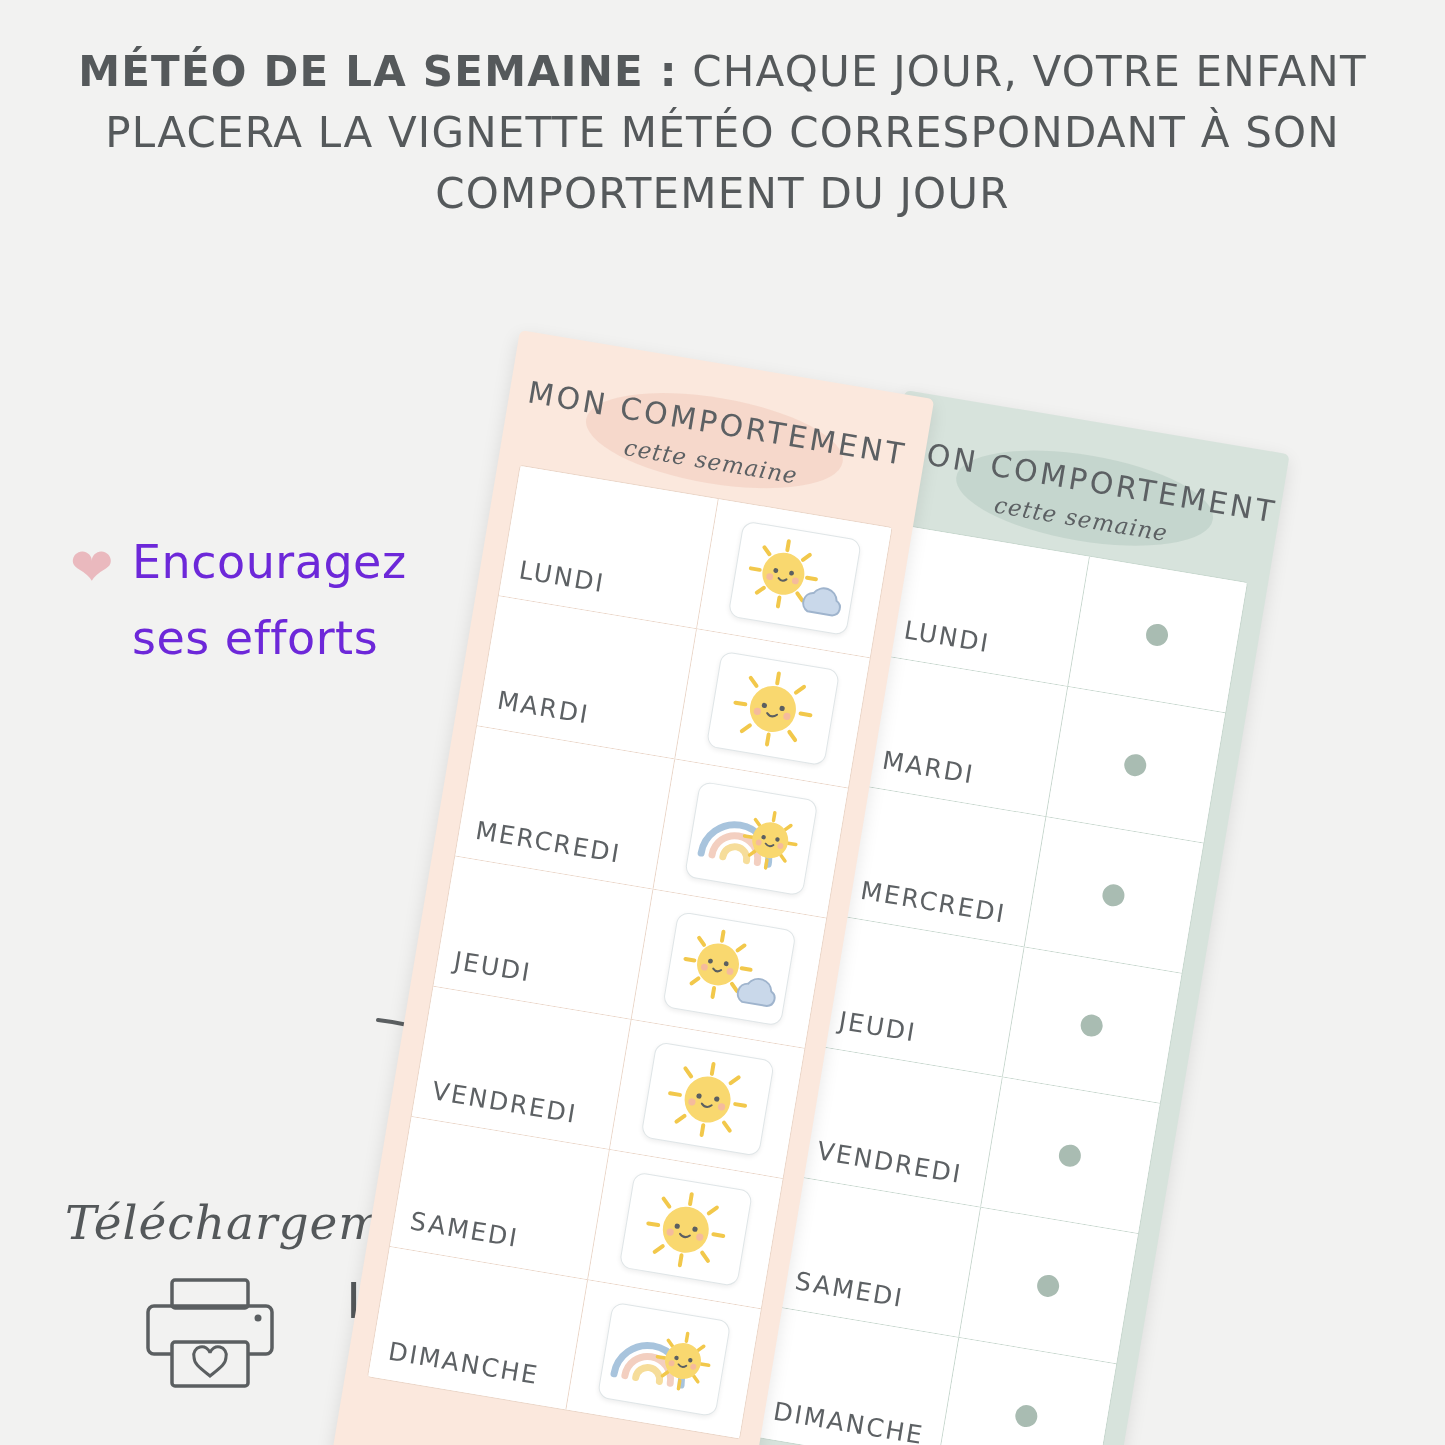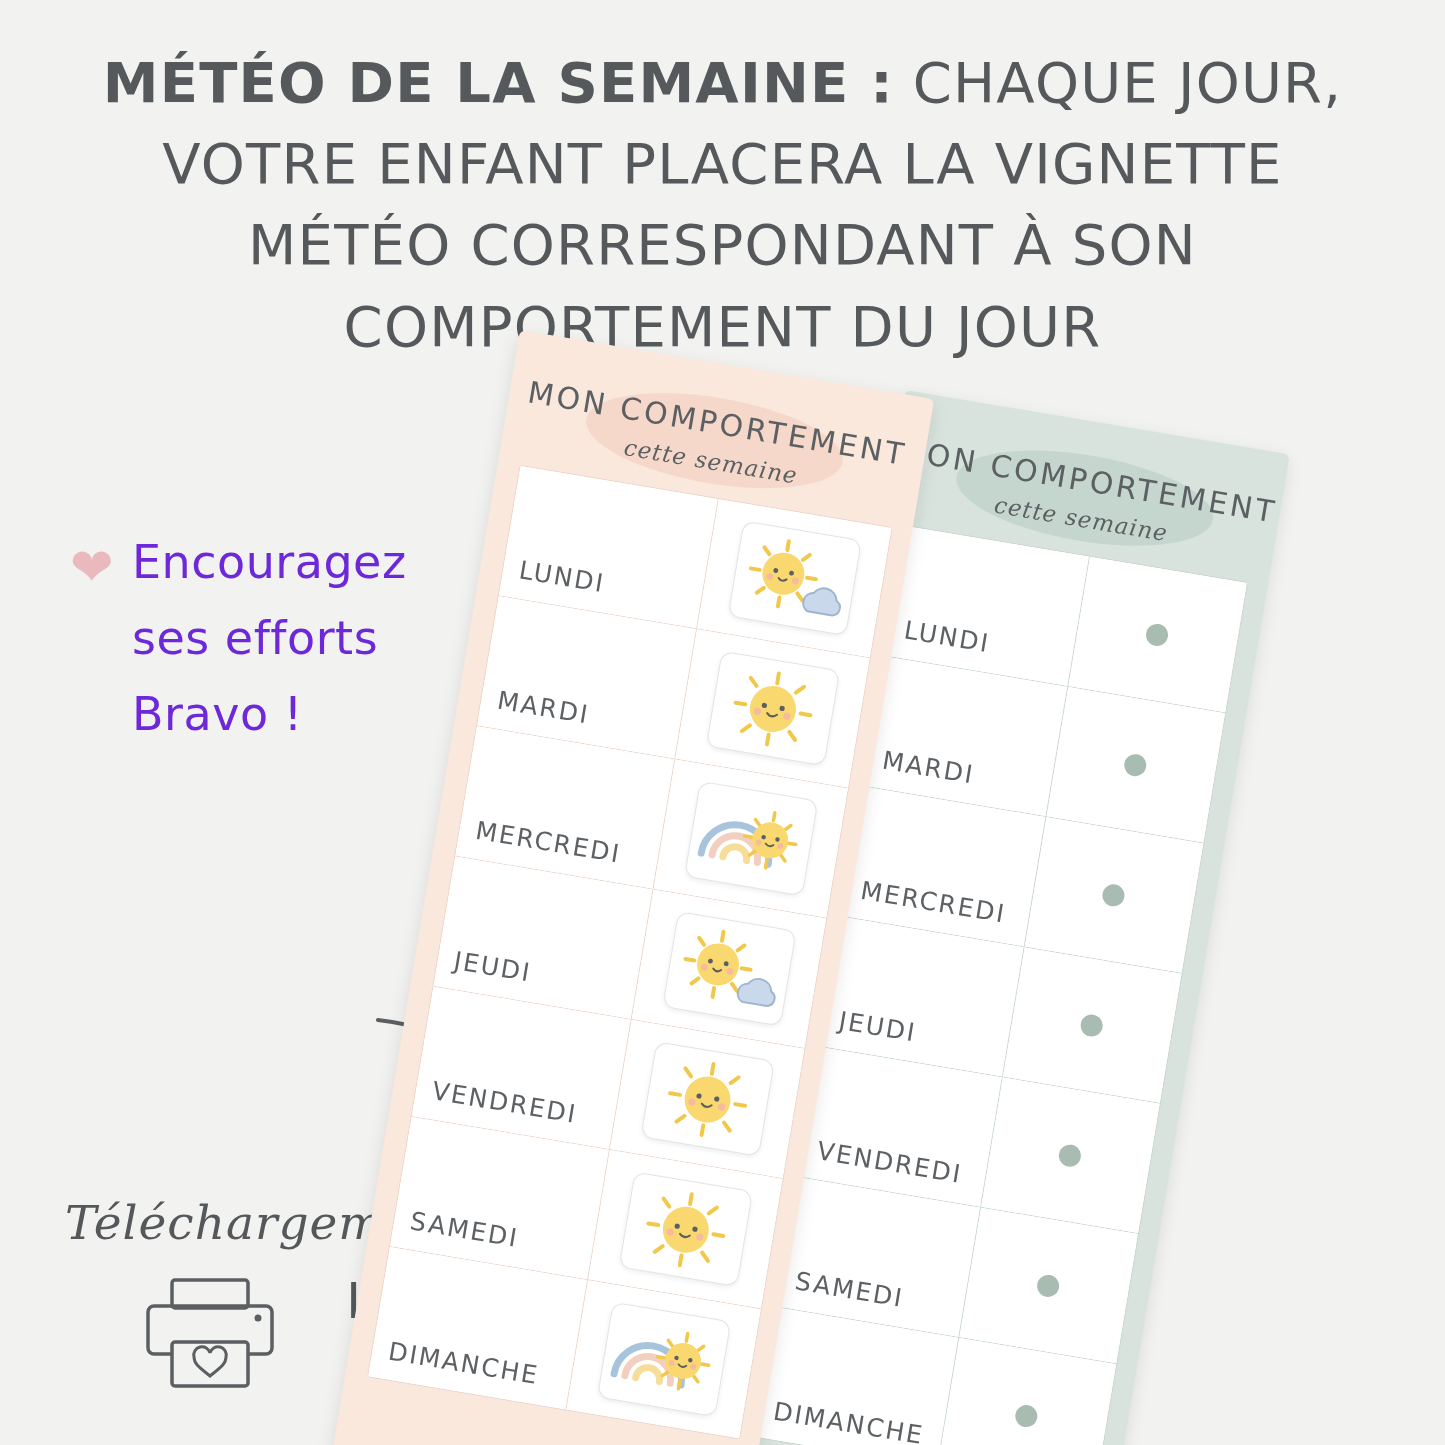--- a/index.html
+++ b/index.html
@@ -11,21 +11,21 @@
     position:relative;
   }
 
   
   .headline{
     position:absolute;
     top:42px; left:70px; width:1305px;
     text-align:center;
     color:#55595b;
     font-family:"DejaVu Sans", sans-serif;
-    font-size:56px;
+    font-size:42px;
     line-height:1.45;
     letter-spacing:1.2px;
   }
   .headline .strong{font-weight:bold;}
 
   
   .heart{
     position:absolute;
     left:70px; top:545px;
     width:44px;height:44px;
@@ -184,21 +184,20 @@
 
 <div class="headline">
   <span class="strong">MÉTÉO DE LA SEMAINE :</span><span> CHAQUE JOUR, VOTRE ENFANT PLACERA LA VIGNETTE MÉTÉO CORRESPONDANT À SON COMPORTEMENT DU JOUR</span>
 </div>
 
 <div class="heart">❤</div>
 
 <div class="encourage">
   <div>Encouragez</div>
   <div>ses efforts</div>
-  <div>Bravo !</div>
 </div>
 
 <svg class="arrow" viewBox="0 0 200 160">
   <path d="M8 10 C 95 20, 150 65, 160 120" stroke="#5b5f61" stroke-width="4" fill="none" stroke-linecap="round"></path>
   <path d="M133 112 L163 126 L146 96" stroke="#5b5f61" stroke-width="4" fill="none" stroke-linecap="round" stroke-linejoin="round"></path>
 </svg>
 
 <div class="download">
   <div class="l1">Téléchargement</div>
   <div class="l2">IMMÉDIAT</div>

